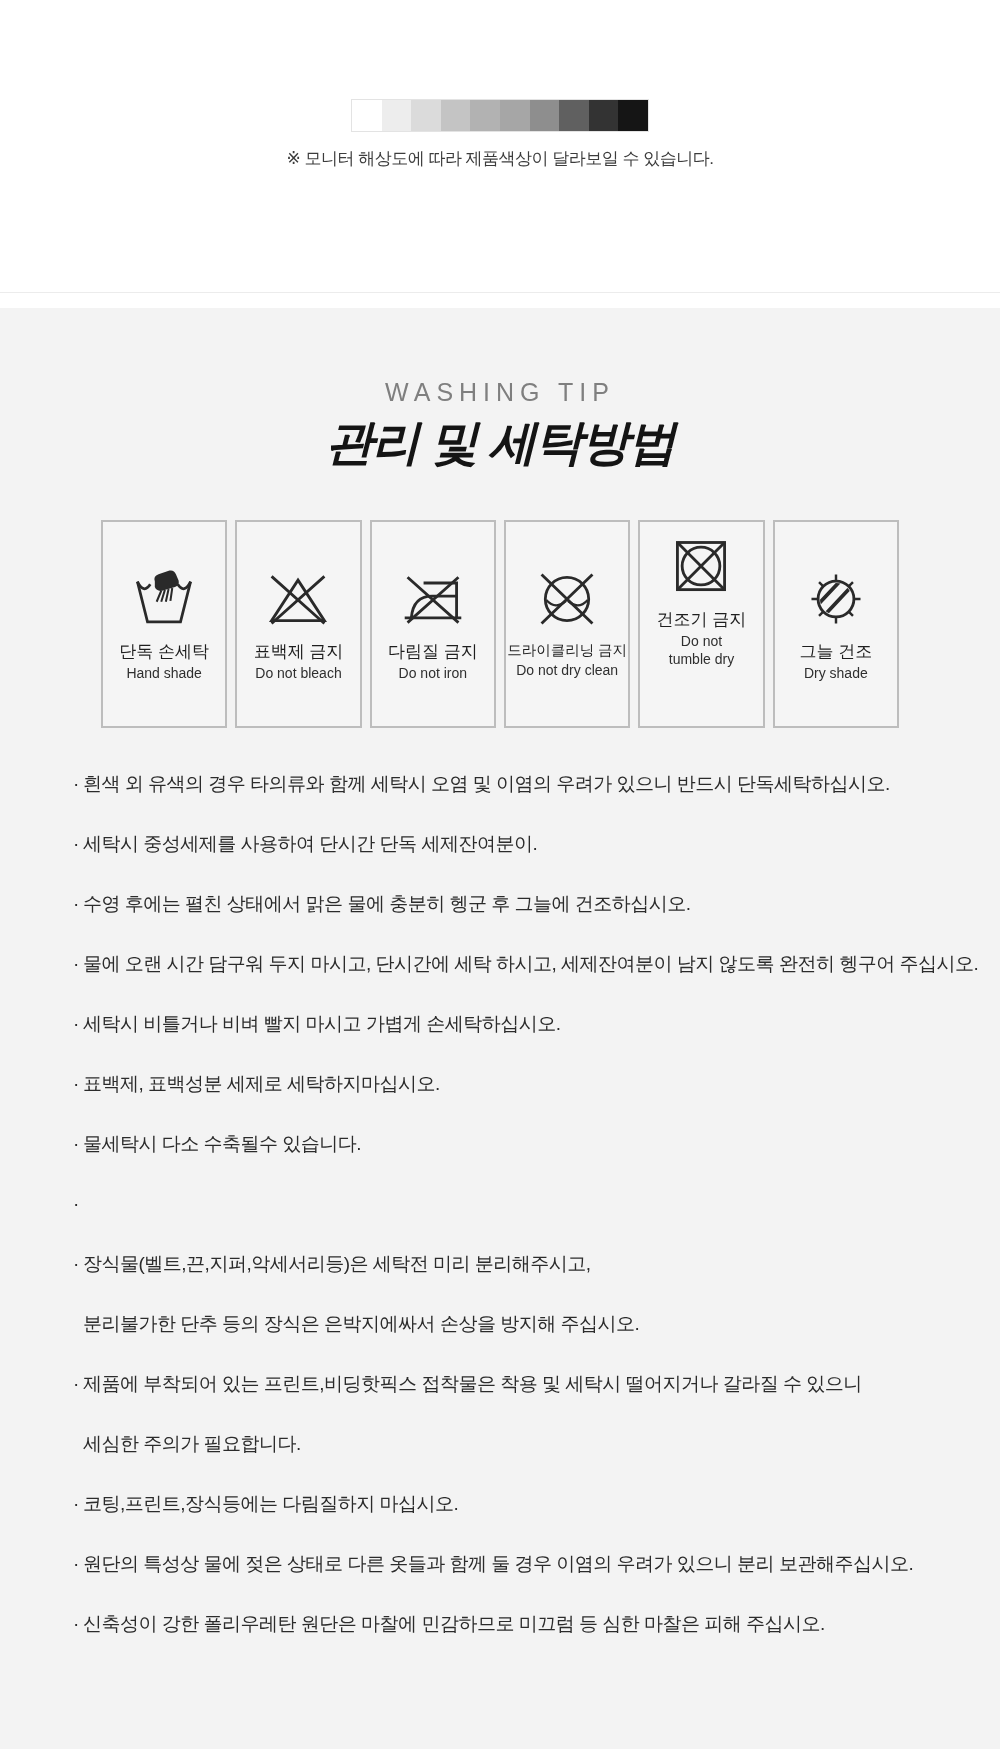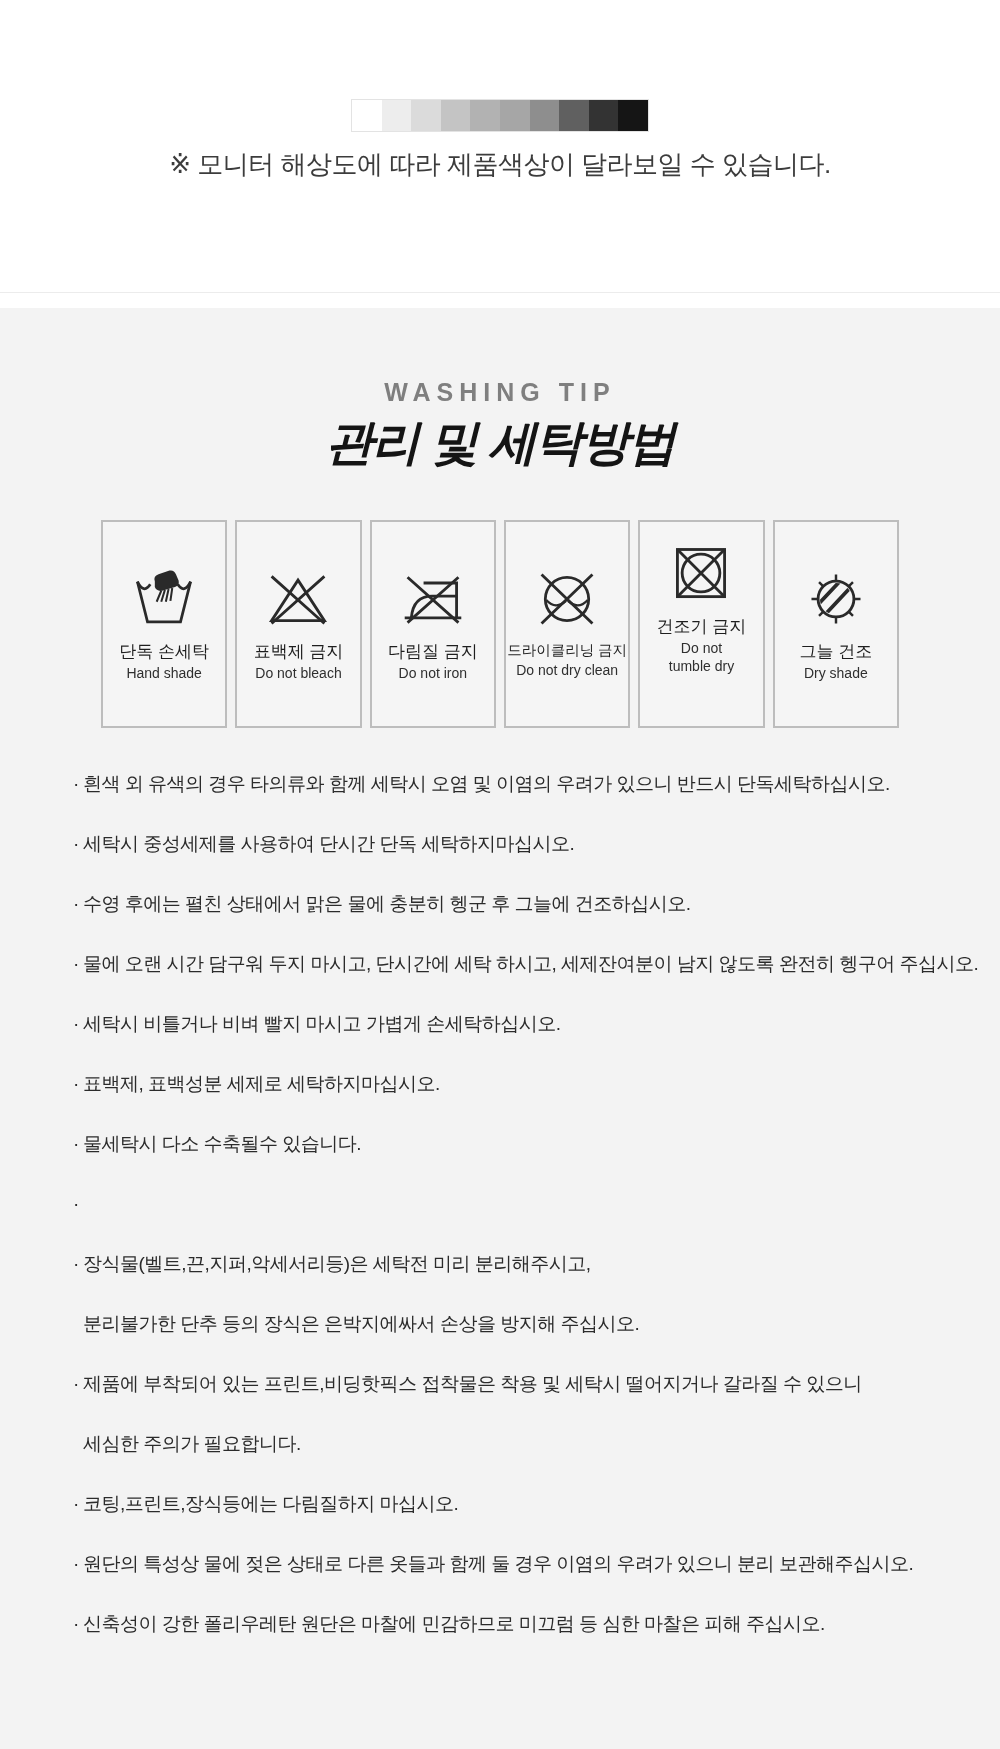--- a/index.html
+++ b/index.html
@@ -7,38 +7,38 @@
     width:1000px; height:1749px; position:relative; overflow:hidden;
     background:#ffffff;
     font-family:"Liberation Sans","DejaVu Sans",sans-serif;
     -webkit-font-smoothing:antialiased;
   }
 
   
   .top-area { position:absolute; top:0; left:0; width:1000px; height:292px; background:#ffffff; border-bottom:1px solid #ececec; }
   .gs-bar { position:absolute; left:352px; top:100px; width:296px; height:31px; display:flex; box-shadow:0 0 0 1px #e3e3e3; }
   .gs-step { flex:1 1 auto; height:100%; }
-  .notice { position:absolute; top:147px; left:0; width:100%; text-align:center; font-size:26px; color:#3c3c3c; letter-spacing:-0.5px; }
+  .notice { position:absolute; top:147px; left:0; width:100%; text-align:center; font-size:17px; color:#3c3c3c; letter-spacing:-0.5px; }
 
   
   .section { position:absolute; top:308px; left:0; width:1000px; height:1441px; background:#f3f3f3; }
-  .eyebrow { margin:0; padding-top:72px; text-align:center; font-size:25px; font-weight:700; letter-spacing:6px; color:#7f7f7f; line-height:1; }
+  .eyebrow { margin:0; padding-top:72px; text-align:center; font-size:25px; font-weight:400; letter-spacing:6px; color:#7f7f7f; line-height:1; }
   .title { margin:12px 0 0; text-align:center; font-size:48px; font-weight:700; letter-spacing:-1.5px; color:#141414; line-height:1.1;font-style:italic; }
 
   .care-row { display:flex; gap:8px; margin:50px 101px 0 101px; }
   .care-box {
     flex:1 1 0; height:208px; box-sizing:border-box;
     border:2px solid #bdbdbd; background:#f5f5f5;
     display:flex; flex-direction:column; align-items:center; padding-top:46px;
   }
   .care-icon { width:66px; height:62px; flex:0 0 auto; }
   .label-ko { margin-top:12px; font-size:17px; color:#1e1e1e; line-height:1.2; white-space:nowrap; }
   .label-en { margin-top:3px; font-size:14px; color:#2f2f2f; line-height:1.25; text-align:center; }
   .care-box.small-ko .label-ko { font-size:14.5px;font-family:Liberation Serif, serif; }
-  .care-box.three-line { padding-top:21px; }
+  .care-box.three-line { padding-top:14px; }
   .care-box.three-line .label-en { max-width:86px; }
 
   .inst-list { margin:26px 5px 0 73px; }
   .inst { display:flex; align-items:center; height:60px; font-size:19px; color:#2b2b2b; letter-spacing:-0.5px; white-space:nowrap; }
   .inst .b { flex:0 0 10px; }
 </style>
 </head>
 <body>
 
 <div class="top-area">
@@ -134,21 +134,21 @@
 
   </div>
 
   <div class="inst-list">
       <div class="inst">
     <span class="b">·</span>
     <span class="t">흰색 외 유색의 경우 타의류와 함께 세탁시 오염 및 이염의 우려가 있으니 반드시 단독세탁하십시오.</span>
   </div>
       <div class="inst">
     <span class="b">·</span>
-    <span class="t">세탁시 중성세제를 사용하여 단시간 단독 세탁하지마십시오.</span>
+    <span class="t">세탁시 중성세제를 사용하여 단시간 단독 세제잔여분이.</span>
   </div>
       <div class="inst">
     <span class="b">·</span>
     <span class="t">수영 후에는 펼친 상태에서 맑은 물에 충분히 헹군 후 그늘에 건조하십시오.</span>
   </div>
       <div class="inst">
     <span class="b">·</span>
     <span class="t">물에 오랜 시간 담구워 두지 마시고, 단시간에 세탁 하시고, 세제잔여분이 남지 않도록 완전히 헹구어 주십시오.</span>
   </div>
       <div class="inst">

